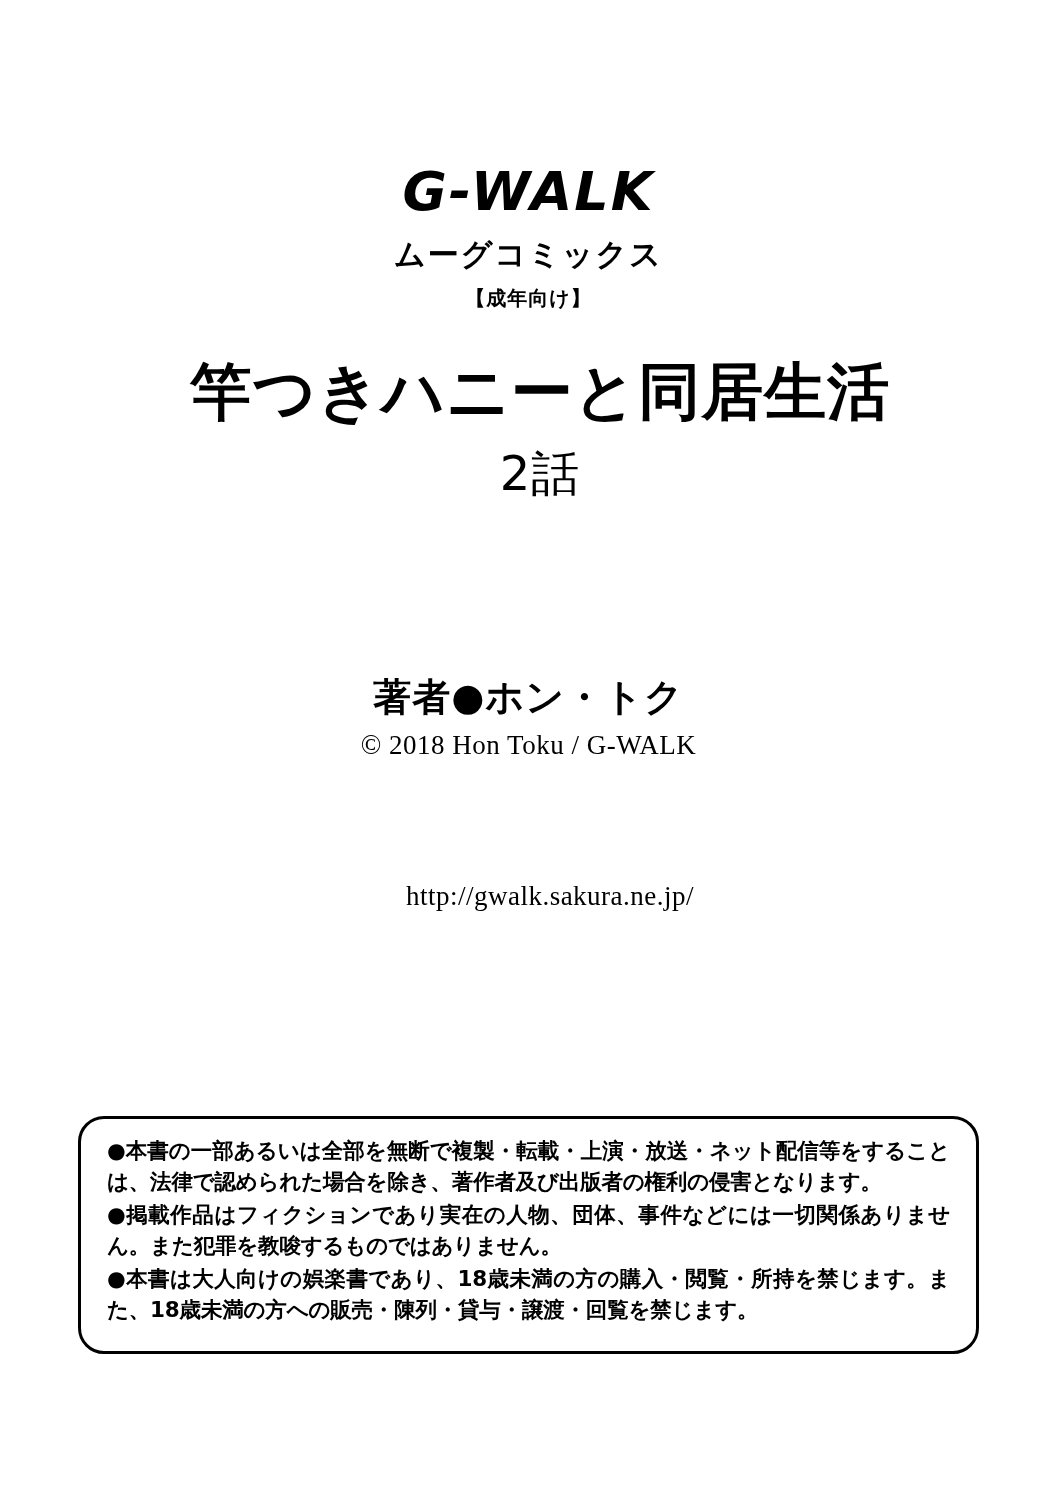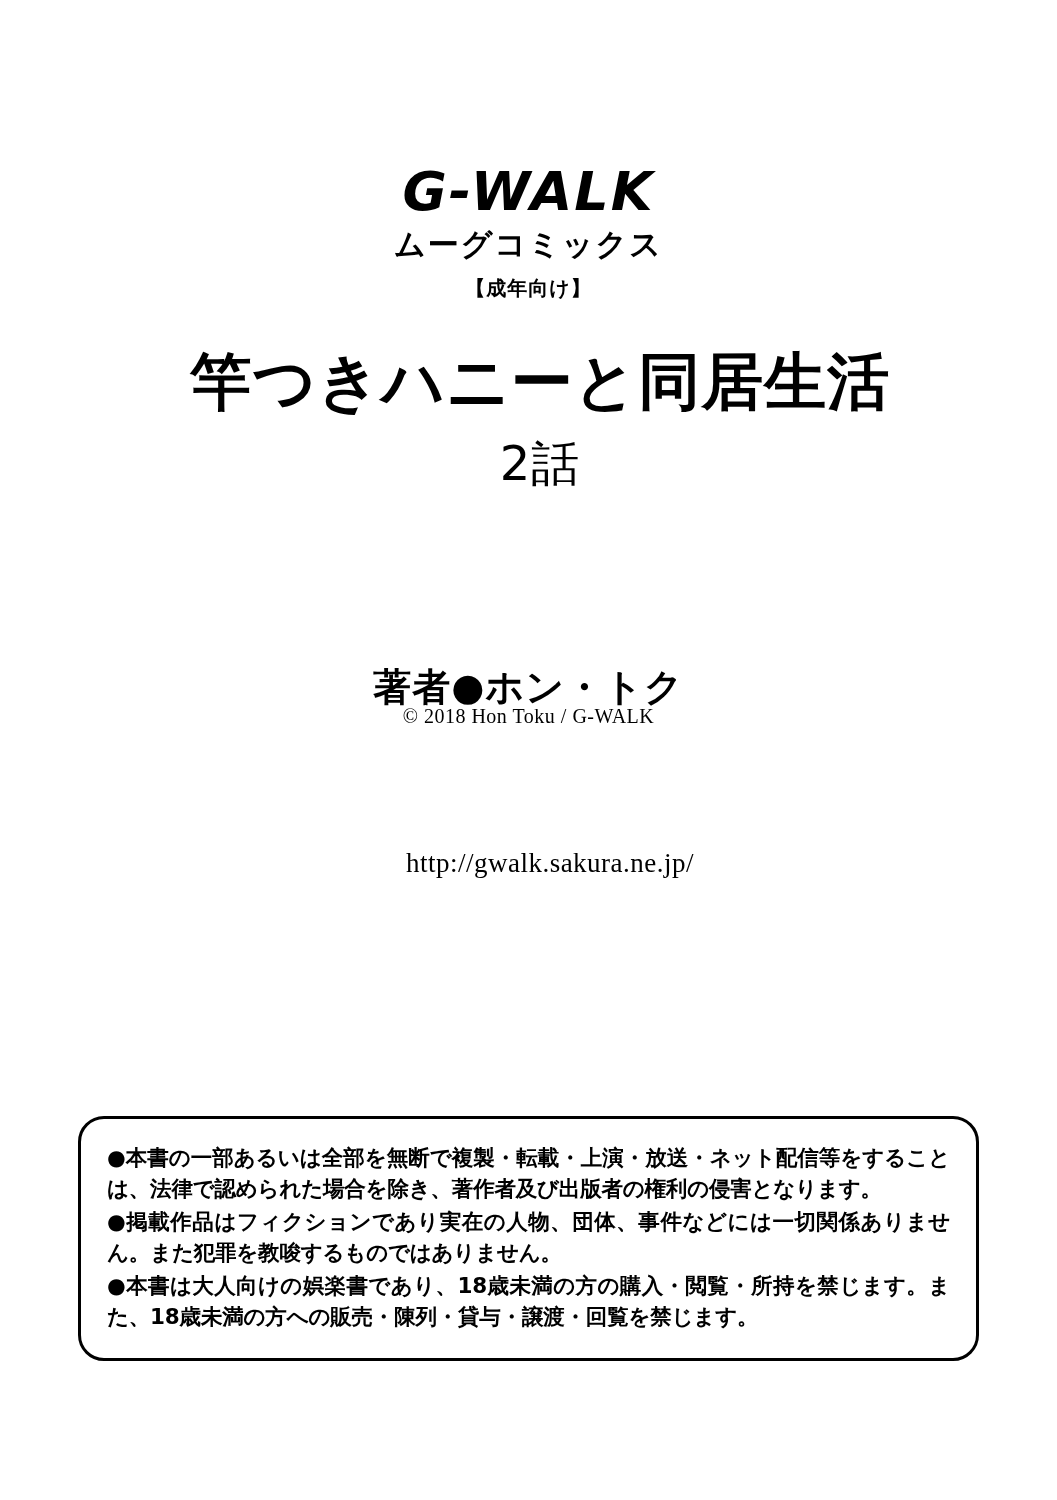--- a/index.html
+++ b/index.html
@@ -34,21 +34,21 @@
     font-size: 54px;
     letter-spacing: 2px;
     line-height: 1.0;
     margin: 0;
   }
   .imprint {
     font-family: "DejaVu Sans", sans-serif;
     font-weight: 700;
     font-size: 31px;
     letter-spacing: 2px;
-    margin-top: 10px;
+    margin-top: 20px;
     line-height: 1.0;
   }
   .age-tag {
     font-family: "DejaVu Sans", sans-serif;
     font-weight: 700;
     font-size: 20px;
     letter-spacing: 1px;
     margin-top: 18px;
     line-height: 1.0;
   }
@@ -84,22 +84,23 @@
   .author-line {
     font-family: "DejaVu Sans", sans-serif;
     font-weight: 700;
     font-size: 38px;
     letter-spacing: 1px;
     line-height: 1.0;
     margin-top: 40px;
   }
   .copyright-line {
     font-family: "Liberation Serif", serif;
-    font-size: 20px;
+    font-size: 27px;
     letter-spacing: 0.5px;
+    margin-top: 16px;
     line-height: 1.0;
   }
 
   
   .publisher {
     text-align: center;
     margin-top: 124px;
   }
   .publisher-line {
     font-family: "DejaVu Sans", sans-serif;
@@ -119,21 +120,21 @@
 
   
   .notice-box {
     position: absolute;
     left: 78px;
     top: 1116px;
     width: 901px;
     box-sizing: border-box;
     border: 3px solid #000000;
     border-radius: 26px;
-    padding: 24px 26px 22px 26px;
+    padding: 17px 26px 22px 26px;
   }
   .notice-item {
     font-family: "DejaVu Sans", sans-serif;
     font-weight: 700;
     font-size: 21.5px;
     line-height: 1.42;
     letter-spacing: -0.2px;
     margin: 0 0 3px 0;
     text-align: justify;
   }

